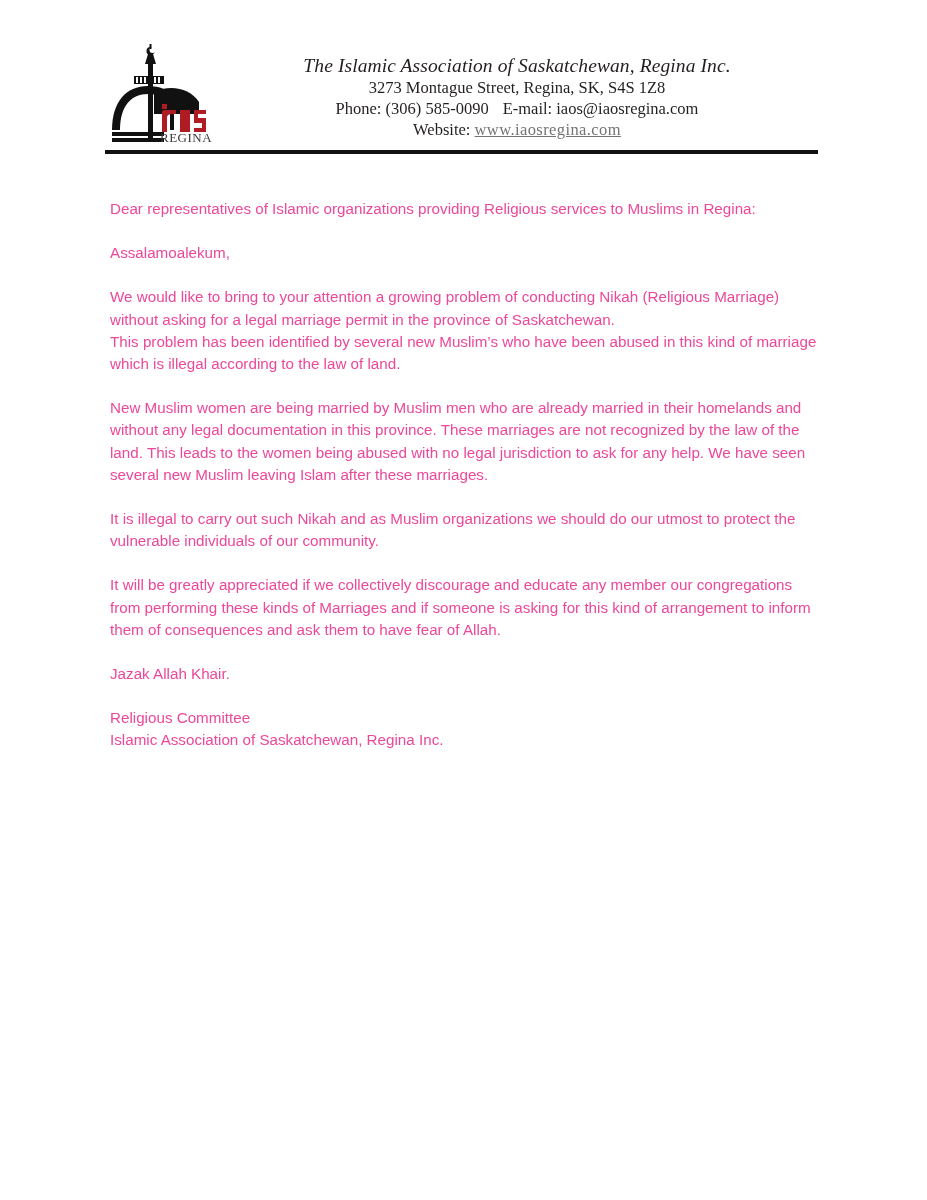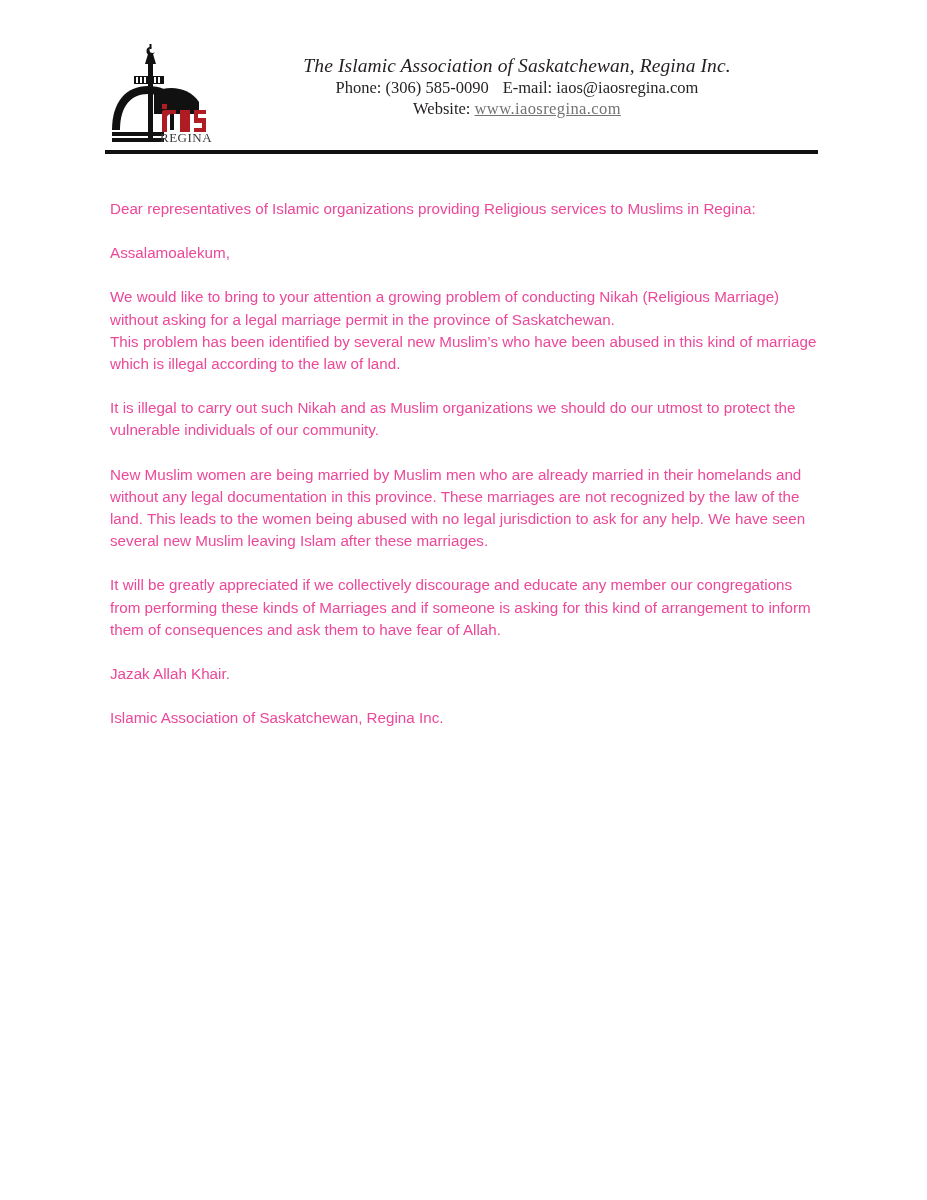--- a/index.html
+++ b/index.html
@@ -139,20 +139,21 @@
           <path d="M76 66 L86 66 L86 88 L76 88 Z M80 70 L82 70 L82 84 L80 84 Z" fill="#b01c24"></path>
           <path d="M90 66 L102 66 L102 70 L94 70 L94 74 L102 74 L102 88 L90 88 L90 84 L98 84 L98 79 L90 79 Z" fill="#b01c24"></path>
         </g>
 
         <text x="56" y="98" font-family="Liberation Serif, serif" font-size="13" letter-spacing="0.5" fill="#3a3a3a">REGINA</text>
       </svg>
     </div>
 
     <div class="org-block">
       <div class="org-name">The Islamic Association of Saskatchewan, Regina Inc.</div>
+      <div class="org-line">3273 Montague Street, Regina, SK, S4S 1Z8</div>
       <div class="org-line">
         <span>Phone: (306) 585-0090</span><span class="gap"></span><span>E-mail: iaos@iaosregina.com</span>
       </div>
       <div class="org-website">
         <span>Website:</span>
         <a class="weblink" href="#">www.iaosregina.com</a>
       </div>
     </div>
   </div>
 
@@ -160,25 +161,26 @@
 
   <div class="letter-body">
 
     <p class="para">Dear representatives of Islamic organizations providing Religious services to Muslims in Regina:</p>
 
     <p class="para">Assalamoalekum,</p>
 
     <p class="para">We would like to bring to your attention a growing problem of conducting Nikah (Religious Marriage) without asking for a legal marriage permit in the province of Saskatchewan.
 This problem has been identified by several new Muslim’s who have been abused in this kind of marriage which is illegal according to the law of land.</p>
 
+    <p class="para">New Muslim women are being married by Muslim men who are already married in their homelands and without any legal documentation in this province. These marriages are not recognized by the law of the land. This leads to the women being abused with no legal jurisdiction to ask for any help. We have seen several new Muslim leaving Islam after these marriages.</p>
+
     <p class="para">It is illegal to carry out such Nikah and as Muslim organizations we should do our utmost to protect the vulnerable individuals of our community.</p>
-
-    <p class="para">New Muslim women are being married by Muslim men who are already married in their homelands and without any legal documentation in this province. These marriages are not recognized by the law of the land. This leads to the women being abused with no legal jurisdiction to ask for any help. We have seen several new Muslim leaving Islam after these marriages.</p>
 
 
     <p class="para">It will be greatly appreciated if we collectively discourage and educate any member our congregations from performing these kinds of Marriages and if someone is asking for this kind of arrangement to inform them of consequences and ask them to have fear of Allah.</p>
 
     <p class="para">Jazak Allah Khair.</p>
 
+    <p class="para" style="margin-bottom:0">Religious Committee</p>
     <p class="para">Islamic Association of Saskatchewan, Regina Inc.</p>
   </div>
 
 </div>
 
 </body></html>

